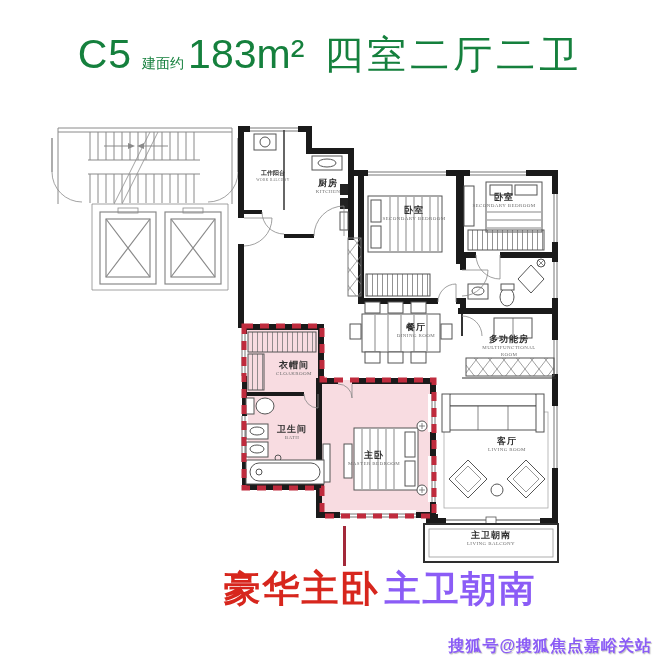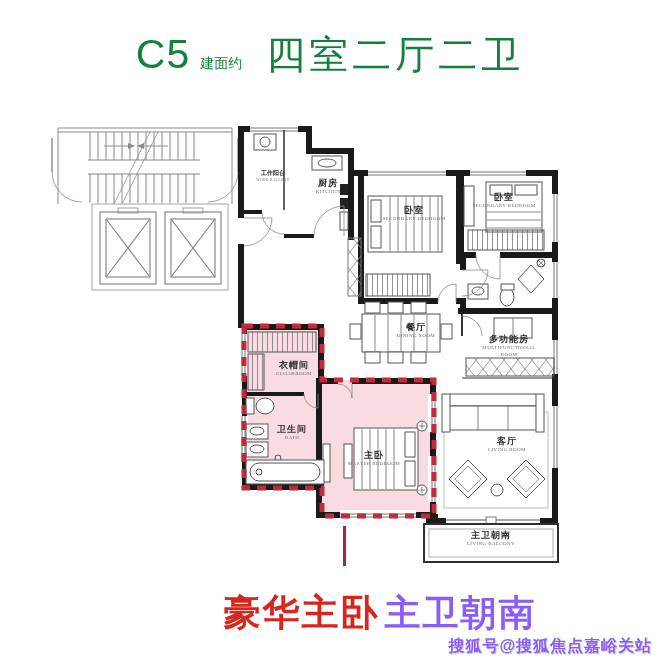--- a/index.html
+++ b/index.html
@@ -20,34 +20,35 @@
   .rl .zh{font-size:9px;font-weight:600;color:#2e2e2e;letter-spacing:1px;
           font-family:"Liberation Serif","DejaVu Serif",serif;white-space:nowrap;}
   .rl .en{font-size:5px;color:#6e6e6e;letter-spacing:.4px;
           font-family:"Liberation Serif","DejaVu Serif",serif;}
   .rl.tiny .zh{font-size:6px;letter-spacing:0;}
   .rl.tiny .en{font-size:3.5px;}
   .rl.wrap .en{display:block;width:56px;margin:0 auto;}
   
   .leader{position:absolute;left:343px;top:526px;width:3px;height:40px;background:#a3293a;z-index:6;}
   .caption{position:absolute;top:564px;left:380px;transform:translateX(-50%);display:flex;
-           gap:5px;align-items:baseline;white-space:nowrap;z-index:6;margin-top:24px;}
+           gap:5px;align-items:baseline;white-space:nowrap;z-index:6;}
   .caption .hl{font-size:37px;font-weight:800;color:#d7261d;letter-spacing:2px;}
   .caption .rest{font-size:36px;font-weight:700;color:#8b5cf6;letter-spacing:2px;}
   .watermark{position:absolute;top:636px;right:8px;font-size:16px;font-weight:700;color:#8b5cf6;
              letter-spacing:1px;text-shadow:-1px -1px 0 #fff,1px 1px 1px rgba(0,0,0,.25);z-index:6;}
 </style>
 </head>
 <body>
 
 <div id="page">
 
   <div class="title">
     <span class="model">C5</span>
     <span class="note">建面约</span>
+    <span class="big">183m²</span>
     <span class="roomsT">四室二厅二卫</span>
   </div>
 
   <div id="plan">
     <svg width="660" height="666" viewBox="0 0 660 666">
       <defs>
         <pattern id="ticksH" width="5" height="24" patternUnits="userSpaceOnUse">
           <line x1="2.5" y1="0" x2="2.5" y2="24" stroke="#777" stroke-width="0.8"></line>
         </pattern>
         <pattern id="xhatch" width="14" height="18" patternUnits="userSpaceOnUse">

